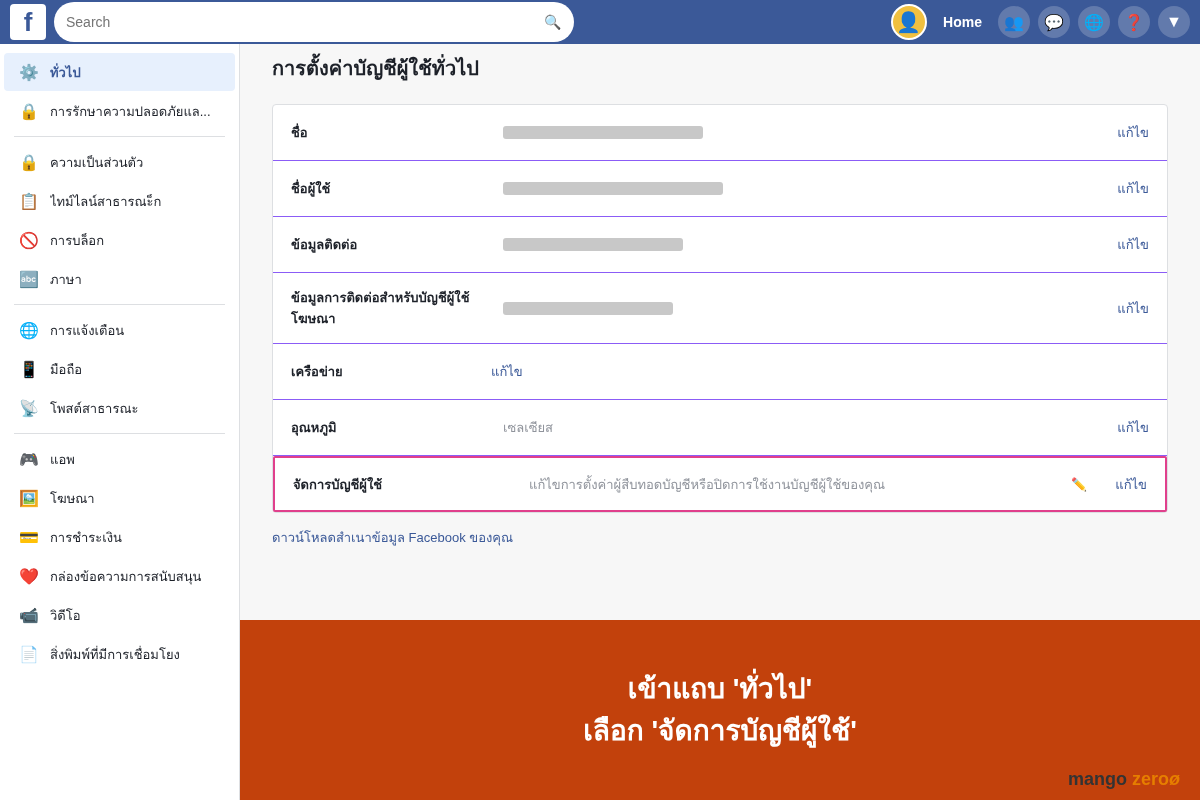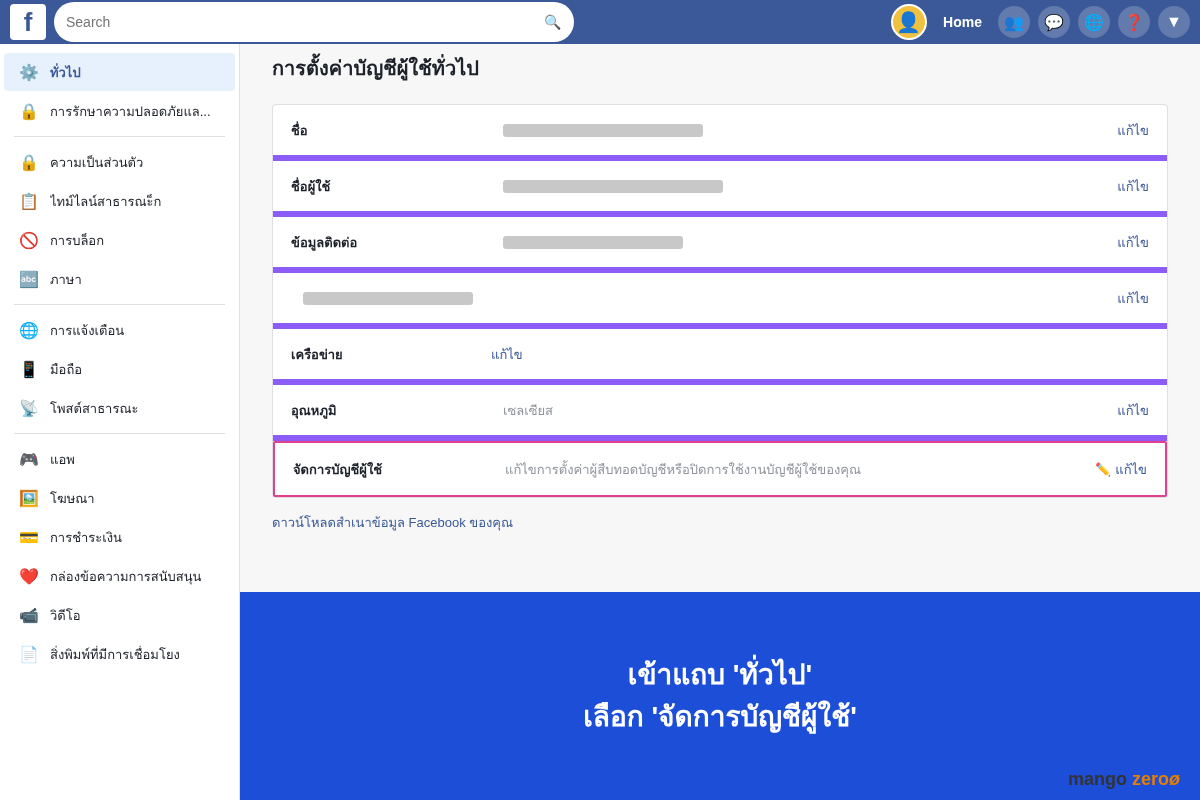--- a/index.html
+++ b/index.html
@@ -155,24 +155,24 @@
     .settings-table {
       background: #fff;
       border: 1px solid #dddfe2;
       border-radius: 4px;
       width: 100%;
     }
     .settings-row {
       display: flex;
       align-items: center;
       padding: 14px 18px;
-      border-bottom: 6px solid #8b5cf6;
+      border-bottom: 1px solid #8b5cf6;
       min-height: 56px;
     }
-    .settings-row:last-child { border-bottom: none; }
+    .settings-row:last-child { border-bottom: none; gap: 24px; }
     .settings-row.highlighted {
       border: 2px solid #e0408c;
       border-radius: 2px;
     }
     .row-label {
       width: 200px;
       font-size: 13px;
       font-weight: 600;
       color: #1d2129;
       flex-shrink: 0;
@@ -215,22 +215,22 @@
       display: inline-block;
       text-decoration: none;
     }
 
     
     .annotation-box {
       position: absolute;
       bottom: 0;
       left: 240px;
       right: 0;
-      height: 208px;
-      background: #1d4ed8;
+      height: 180px;
+      background: #c2410c;
       display: flex;
       align-items: center;
       justify-content: center;
     }
     .annotation-text {
       color: #fff;
       font-size: 28px;
       font-weight: bold;
       text-align: center;
       line-height: 1.5;
@@ -360,20 +360,21 @@
 
       <div class="settings-row">
         <div class="row-label">ข้อมูลติดต่อ</div>
         <div class="row-value">
           <span class="blurred" style="width:180px;">&nbsp;&nbsp;&nbsp;&nbsp;&nbsp;&nbsp;&nbsp;&nbsp;&nbsp;&nbsp;&nbsp;&nbsp;&nbsp;&nbsp;&nbsp;&nbsp;&nbsp;&nbsp;&nbsp;&nbsp;&nbsp;&nbsp;&nbsp;&nbsp;&nbsp;</span>
         </div>
         <a class="edit-link">แก้ไข</a>
       </div>
 
       <div class="settings-row">
+        <div class="row-label">ข้อมูลการติดต่อสำหรับบัญชีผู้ใช้โฆษณา</div>
         <div class="row-value">
           <span class="blurred" style="width:170px;">&nbsp;&nbsp;&nbsp;&nbsp;&nbsp;&nbsp;&nbsp;&nbsp;&nbsp;&nbsp;&nbsp;&nbsp;&nbsp;&nbsp;&nbsp;&nbsp;&nbsp;&nbsp;&nbsp;&nbsp;&nbsp;&nbsp;&nbsp;&nbsp;</span>
         </div>
         <a class="edit-link">แก้ไข</a>
       </div>
 
       <div class="settings-row">
         <div class="row-label">เครือข่าย</div>
         <a class="edit-link">แก้ไข</a>
       </div>

